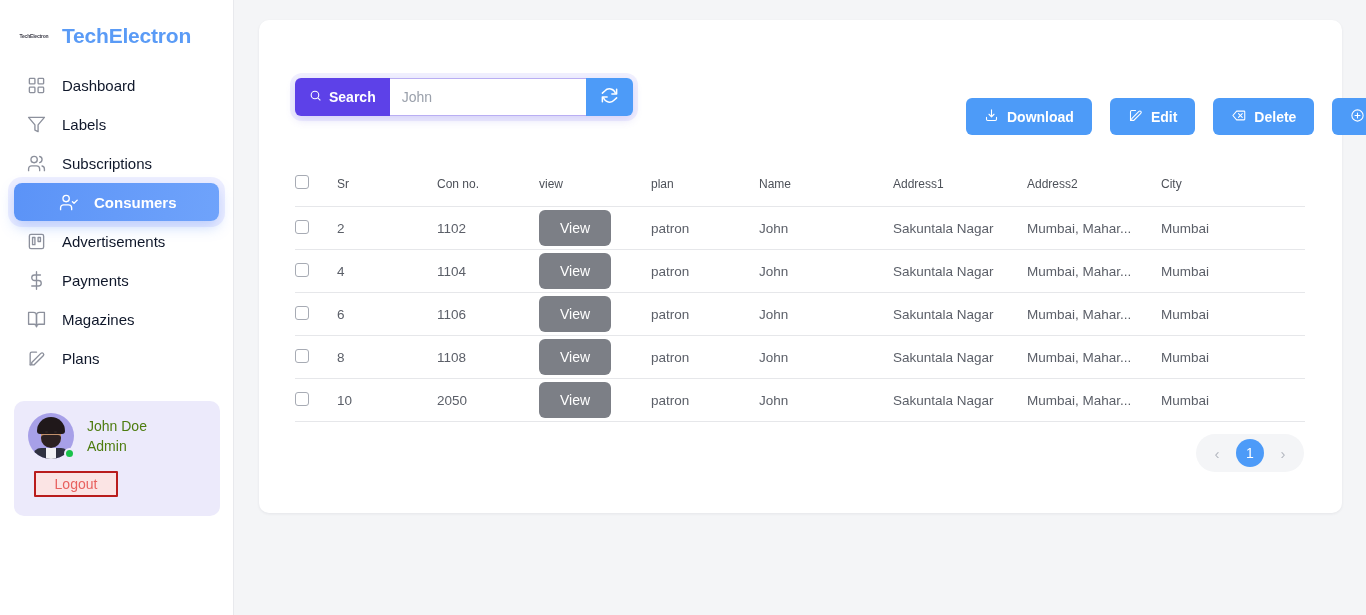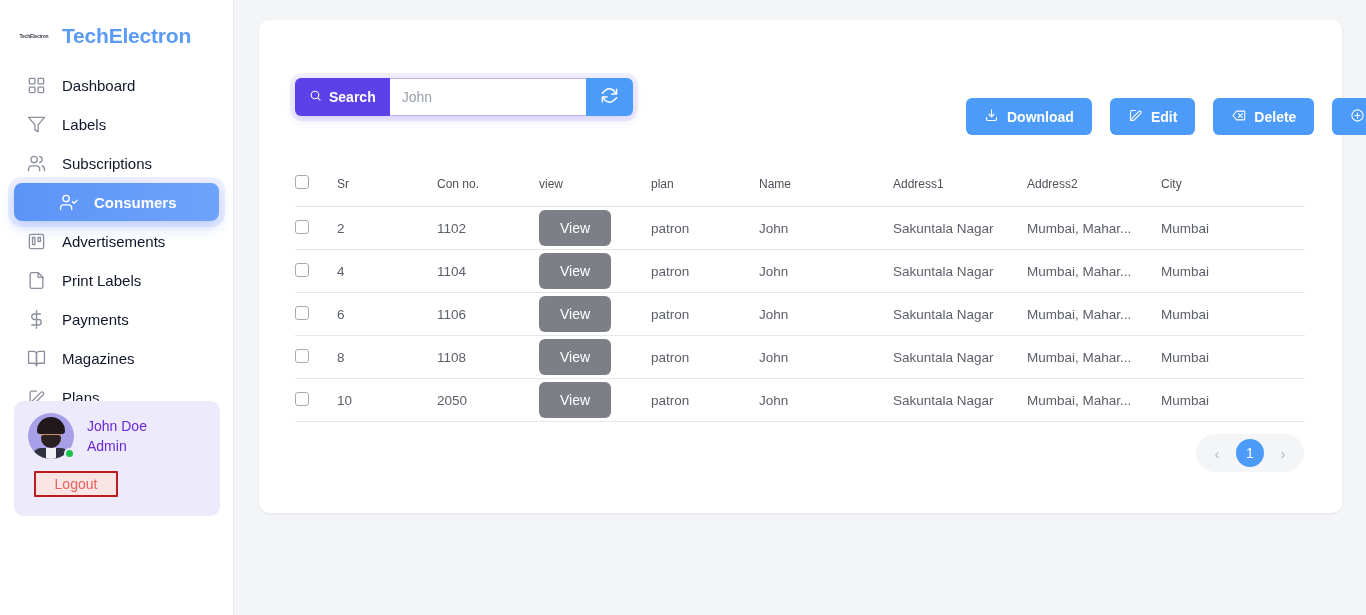--- a/index.html
+++ b/index.html
@@ -70,21 +70,21 @@
   .av-beard{ position:absolute; left:13px; top:22px; width:20px; height:13px; background:#2c2122; border-radius:3px 3px 10px 10px; }
   .av-eye  { position:absolute; top:18px; width:3px; height:2px; background:#2b2222; border-radius:1px; }
   .av-eye.l{ left:17px; } .av-eye.r{ left:26px; }
   .av-body { position:absolute; left:5px; top:35px; width:36px; height:14px; background:#2f3140; border-radius:8px 8px 0 0; }
   .av-shirt{ position:absolute; left:18px; top:35px; width:10px; height:12px; background:#f1f1f5; }
   .online {
     position: absolute; right: -1px; bottom: 0px;
     width: 11px; height: 11px; border-radius: 50%;
     background: #19c24a; border: 2px solid #eceafb;
   }
-  .pname { font-size: 14px; color: #6d28d9; line-height: 20px; }
+  .pname { font-size: 14px; color: #4d7c0f; line-height: 20px; }
   .logout {
     margin-top: 12px; margin-left: 6px;
     width: 84px; height: 26px;
     border: 2px solid #b91c1c; border-radius: 1px;
     background: #fbe4e4; color: #e8615f;
     font-size: 14px; cursor: pointer;
     font-family: "Liberation Sans", sans-serif;
   }
 
   
@@ -235,29 +235,20 @@
       </div>
       <div class="nav-item">
         <span class="ico">
             <svg viewBox="0 0 24 24">
               <rect x="3" y="3" width="18" height="18" rx="2"></rect>
               <rect x="7" y="7" width="3" height="9"></rect>
               <rect x="14" y="7" width="3" height="5"></rect>
             </svg>
           </span>
         <span>Advertisements</span>
-      </div>
-      <div class="nav-item">
-        <span class="ico">
-            <svg viewBox="0 0 24 24">
-              <path d="M14 2H6a2 2 0 0 0-2 2v16a2 2 0 0 0 2 2h12a2 2 0 0 0 2-2V8z"></path>
-              <polyline points="14 2 14 8 20 8"></polyline>
-            </svg>
-          </span>
-        <span>Print Labels</span>
       </div>
       <div class="nav-item">
         <span class="ico">
             <svg viewBox="0 0 24 24">
               <line x1="12" y1="1" x2="12" y2="23"></line>
               <path d="M17 5H9.5a3.5 3.5 0 0 0 0 7h5a3.5 3.5 0 0 1 0 7H6"></path>
             </svg>
           </span>
         <span>Payments</span>
       </div>

